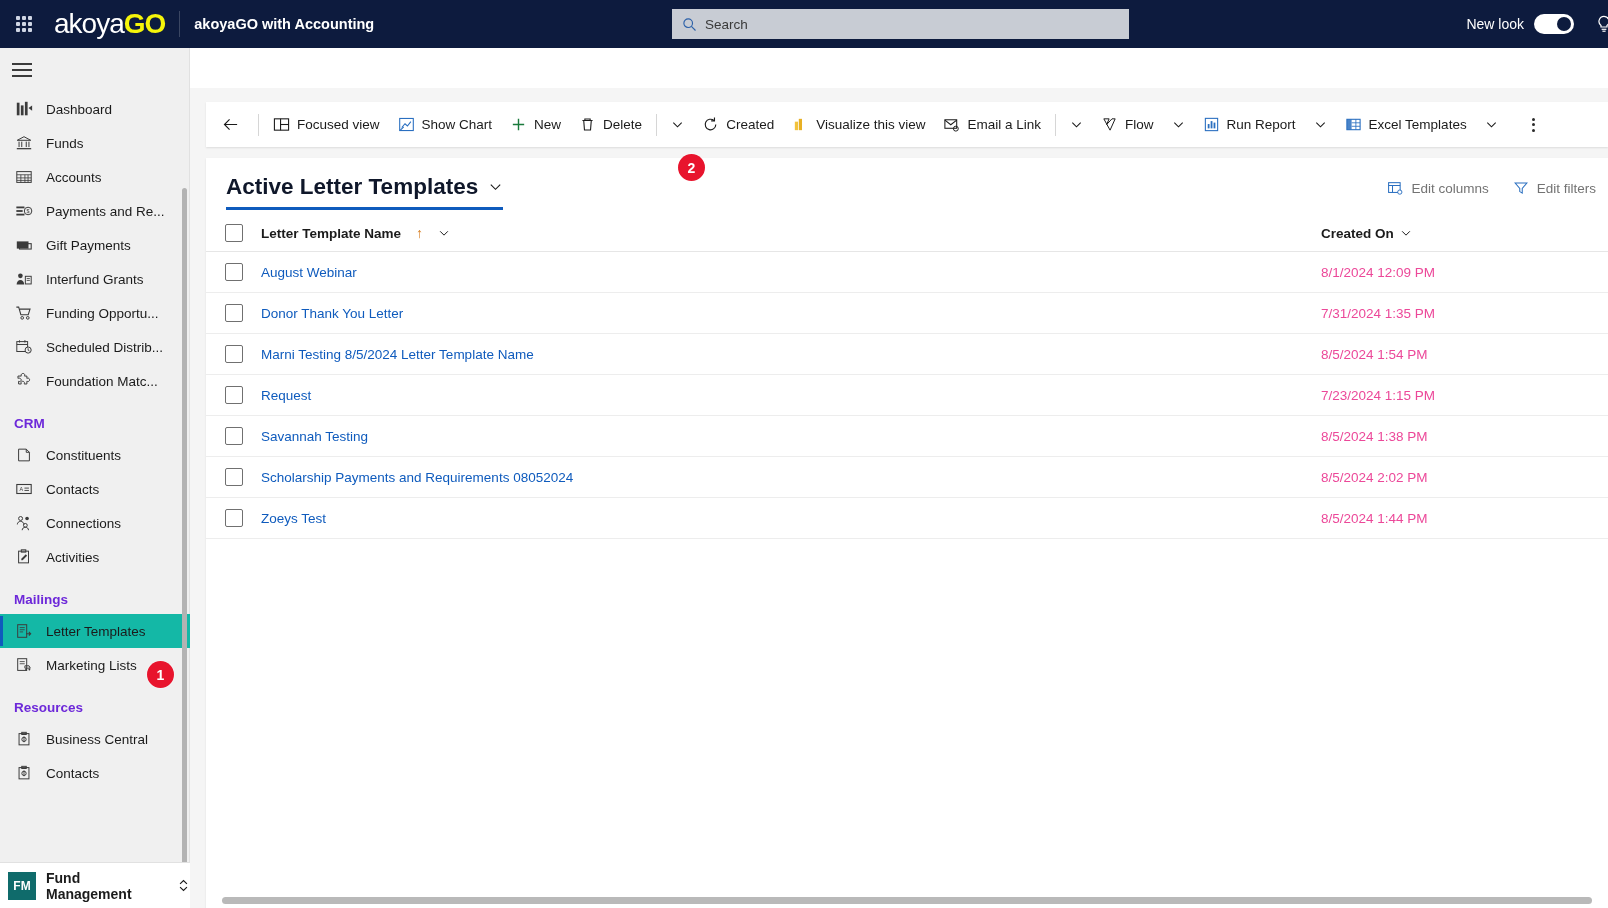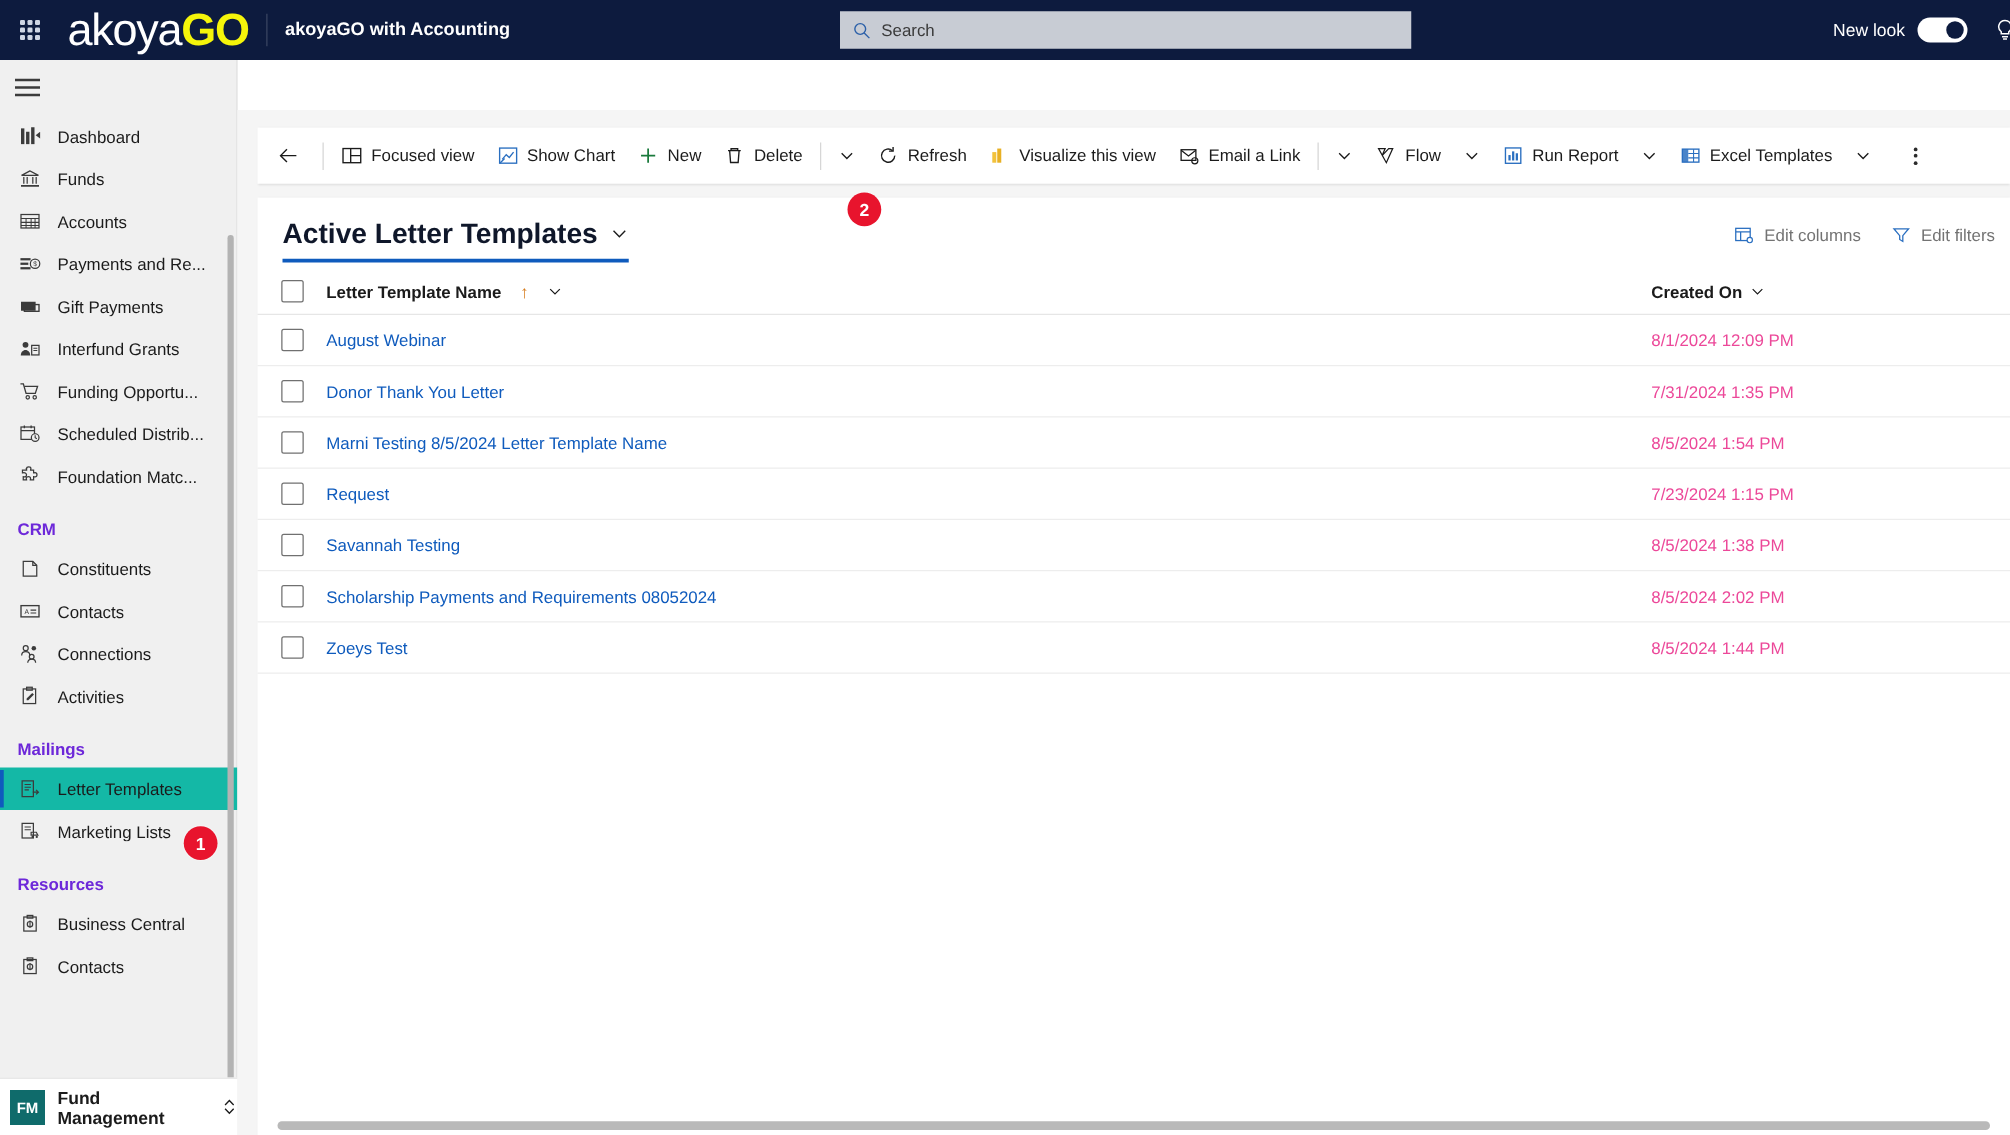--- a/index.html
+++ b/index.html
@@ -21,21 +21,21 @@
     cursor: pointer;
   }
   .waffle-grid {
     width: 16px; height: 16px;
     display: grid; grid-template-columns: repeat(3,1fr); grid-template-rows: repeat(3,1fr);
     gap: 2px;
   }
   .waffle-grid i { background: #cfd6e4; border-radius: 1px; display:block; }
   .brand {
     display: flex; align-items: baseline; padding-left: 6px;
-    font-size: 36px; letter-spacing: -1px; line-height: 1;
+    font-size: 28px; letter-spacing: -1px; line-height: 1;
   }
   .brand .akoya { color: #ffffff; font-weight: 300; }
   .brand .go { color: #f5f50a; font-weight: 800; }
   .brand-div {
     width: 1px; height: 26px; background: #3a4662; margin: 0 14px; align-self: center;
   }
   .app-name { color: #ffffff; font-size: 14.5px; font-weight: 600; align-self: center; }
   .search-wrap {
     position: absolute; left: 672px; top: 9px; width: 457px; height: 30px;
     background: #c8ccd4; display: flex; align-items: center; padding: 0 10px;
@@ -559,21 +559,21 @@
       </span>
     </div>
 
     <div class="cmd">
       <span class="cmd-ico">
         <svg viewBox="0 0 18 18" width="17" height="17">
             <path d="M14.6 9a5.6 5.6 0 1 1-1.9-4.2" fill="none" stroke="#1b1b1b" stroke-width="1.2"></path>
             <path d="M13.2 1.6v3.6h-3.5" fill="none" stroke="#1b1b1b" stroke-width="1.2"></path>
           </svg>
       </span>
-      <span>Refresh</span>
+      <span>Created</span>
     </div>
 
     <div class="cmd">
       <span class="cmd-ico">
         <svg viewBox="0 0 18 18" width="17" height="17">
             <rect x="3" y="6" width="3.4" height="9" fill="#f2c23c"></rect>
             <rect x="7.2" y="3" width="3.4" height="12" fill="#e8b024"></rect>
           </svg>
       </span>
       <span>Visualize this view</span>

